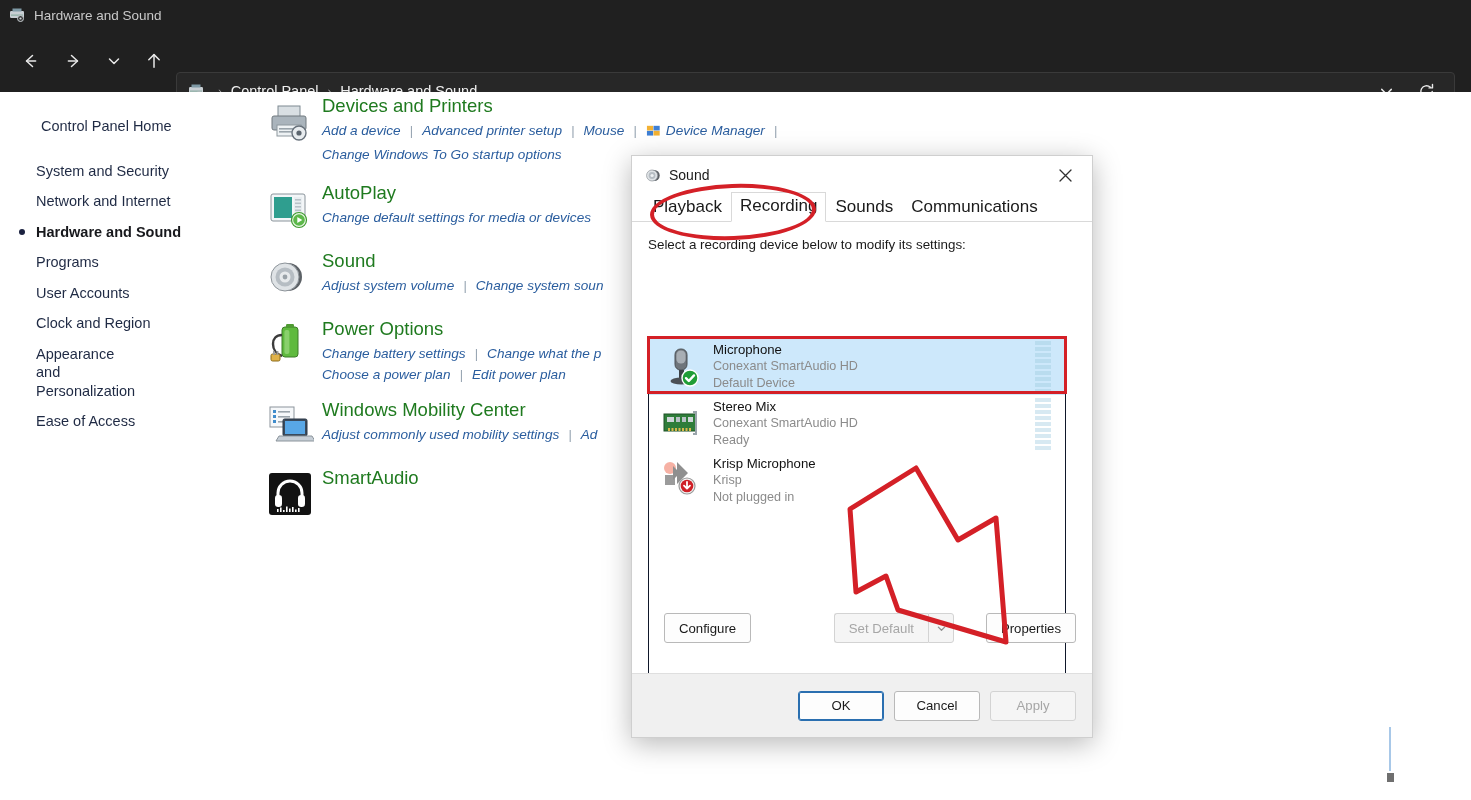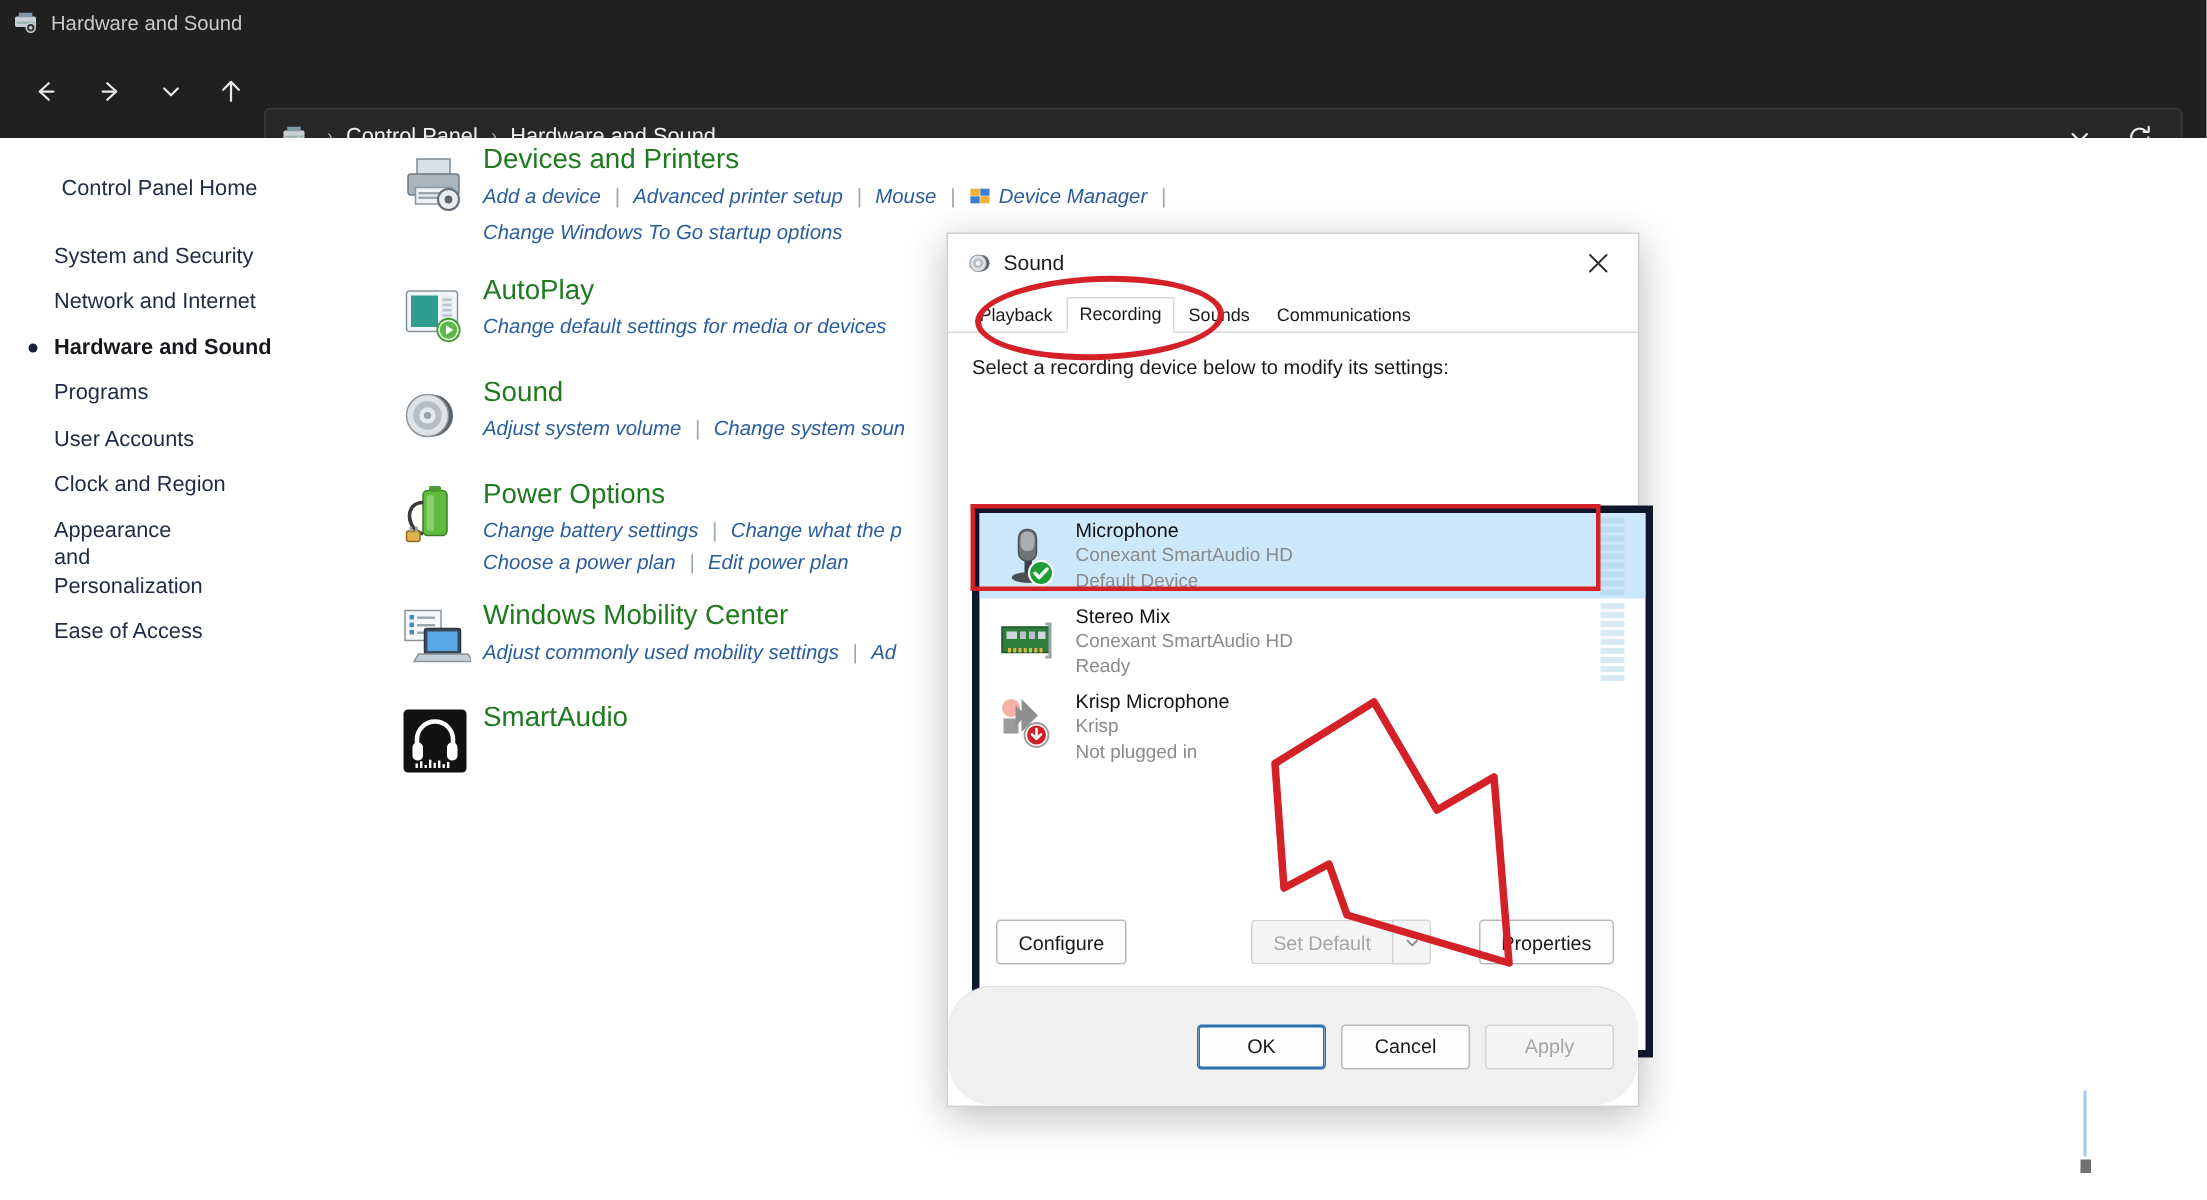--- a/index.html
+++ b/index.html
@@ -83,32 +83,32 @@
   #dlg-title .t { font-size:14px; color:#1a1a1a; margin-left:8px; }
   #dlg-close {
     margin-left:auto; width:42px; height:36px; display:flex; align-items:center;
     justify-content:center; color:#303030; font-size:17px;
   }
   #tabstrip {
     height:28px; background:#ffffff; border-bottom:1px solid #d9d9d9;
     display:flex; align-items:flex-end; padding-left:12px; position:relative;
   }
   .tab {
-    font-size:12px; color:#1a1a1a; padding:4px 8px 5px; line-height:1.1;
+    font-size:17px; color:#1a1a1a; padding:4px 8px 5px; line-height:1.1;
     border:1px solid transparent; border-bottom:none; position:relative; top:1px;
   }
   .tab.active {
     background:#fff; border-color:#d9d9d9; border-bottom:1px solid #fff; z-index:2;
   }
   #dlg-body { background:#ffffff; height:calc(100% - 38px - 28px); position:relative; }
   #dlg-instr { font-size:13.4px; color:#1a1a1a; padding:15px 0 9px 16px; }
 
   #device-list {
-    position:absolute; left:16px; top:115px; width:454px; height:368px;
-    background:#ffffff; border:5px solid #0f172a; overflow:hidden;
+    position:absolute; left:16px; top:115px; width:418px; height:368px;
+    background:#ffffff; border:1px solid #0f172a; overflow:hidden;
   }
   .device-row {
     display:flex; align-items:center; height:57px; padding:0 8px 0 10px; position:relative;
   }
   .device-row.selected { background:#cde8fb; }
   .dev-icon { width:46px; min-width:46px; height:46px; position:relative; }
   .dev-text { margin-left:8px; flex:1; }
   .dev-name { font-size:13.2px; color:#111; line-height:1.25; }
   .dev-sub { font-size:12.6px; color:#8b8b8b; line-height:1.3; }
   .meter { width:16px; display:flex; flex-direction:column; gap:2px; margin-right:6px; }
@@ -132,23 +132,23 @@
   #setdefault-split {
     position:absolute; right:122px; bottom:94px; display:flex; align-items:stretch;
   }
   #setdefault-split .btn { border-radius:3px 0 0 3px; border-right:none; }
   #setdefault-split .split-arrow {
     width:26px; border:1px solid #d3d3d3; border-radius:0 3px 3px 0; background:#f5f5f5;
     display:flex; align-items:center; justify-content:center; color:#8e8e8e; font-size:9px;
   }
   #btn-properties { position:absolute; right:0; bottom:94px; }
   #footer-bar {
-    position:absolute; left:0; right:0; bottom:0; height:80px; background:#f0f0f0;
+    position:absolute; left:0; right:0; bottom:0; height:64px; background:#f0f0f0;
     border-top:1px solid #dfdfdf; display:flex; align-items:center;
-    justify-content:flex-end; gap:10px; padding-right:16px;border-radius:30px;
+    justify-content:flex-end; gap:10px; padding-right:16px;
   }
   #footer-bar .btn { min-width:86px; }
 
   
   #ellipse-anno {
     position:absolute; left:650px; top:184px; width:166px; height:56px;
     border:4.5px solid #d42027; border-radius:50%; z-index:30; pointer-events:none;
     transform:rotate(-2deg);
   }
   #arrow-anno { position:absolute; left:838px; top:462px; z-index:30; pointer-events:none; }

